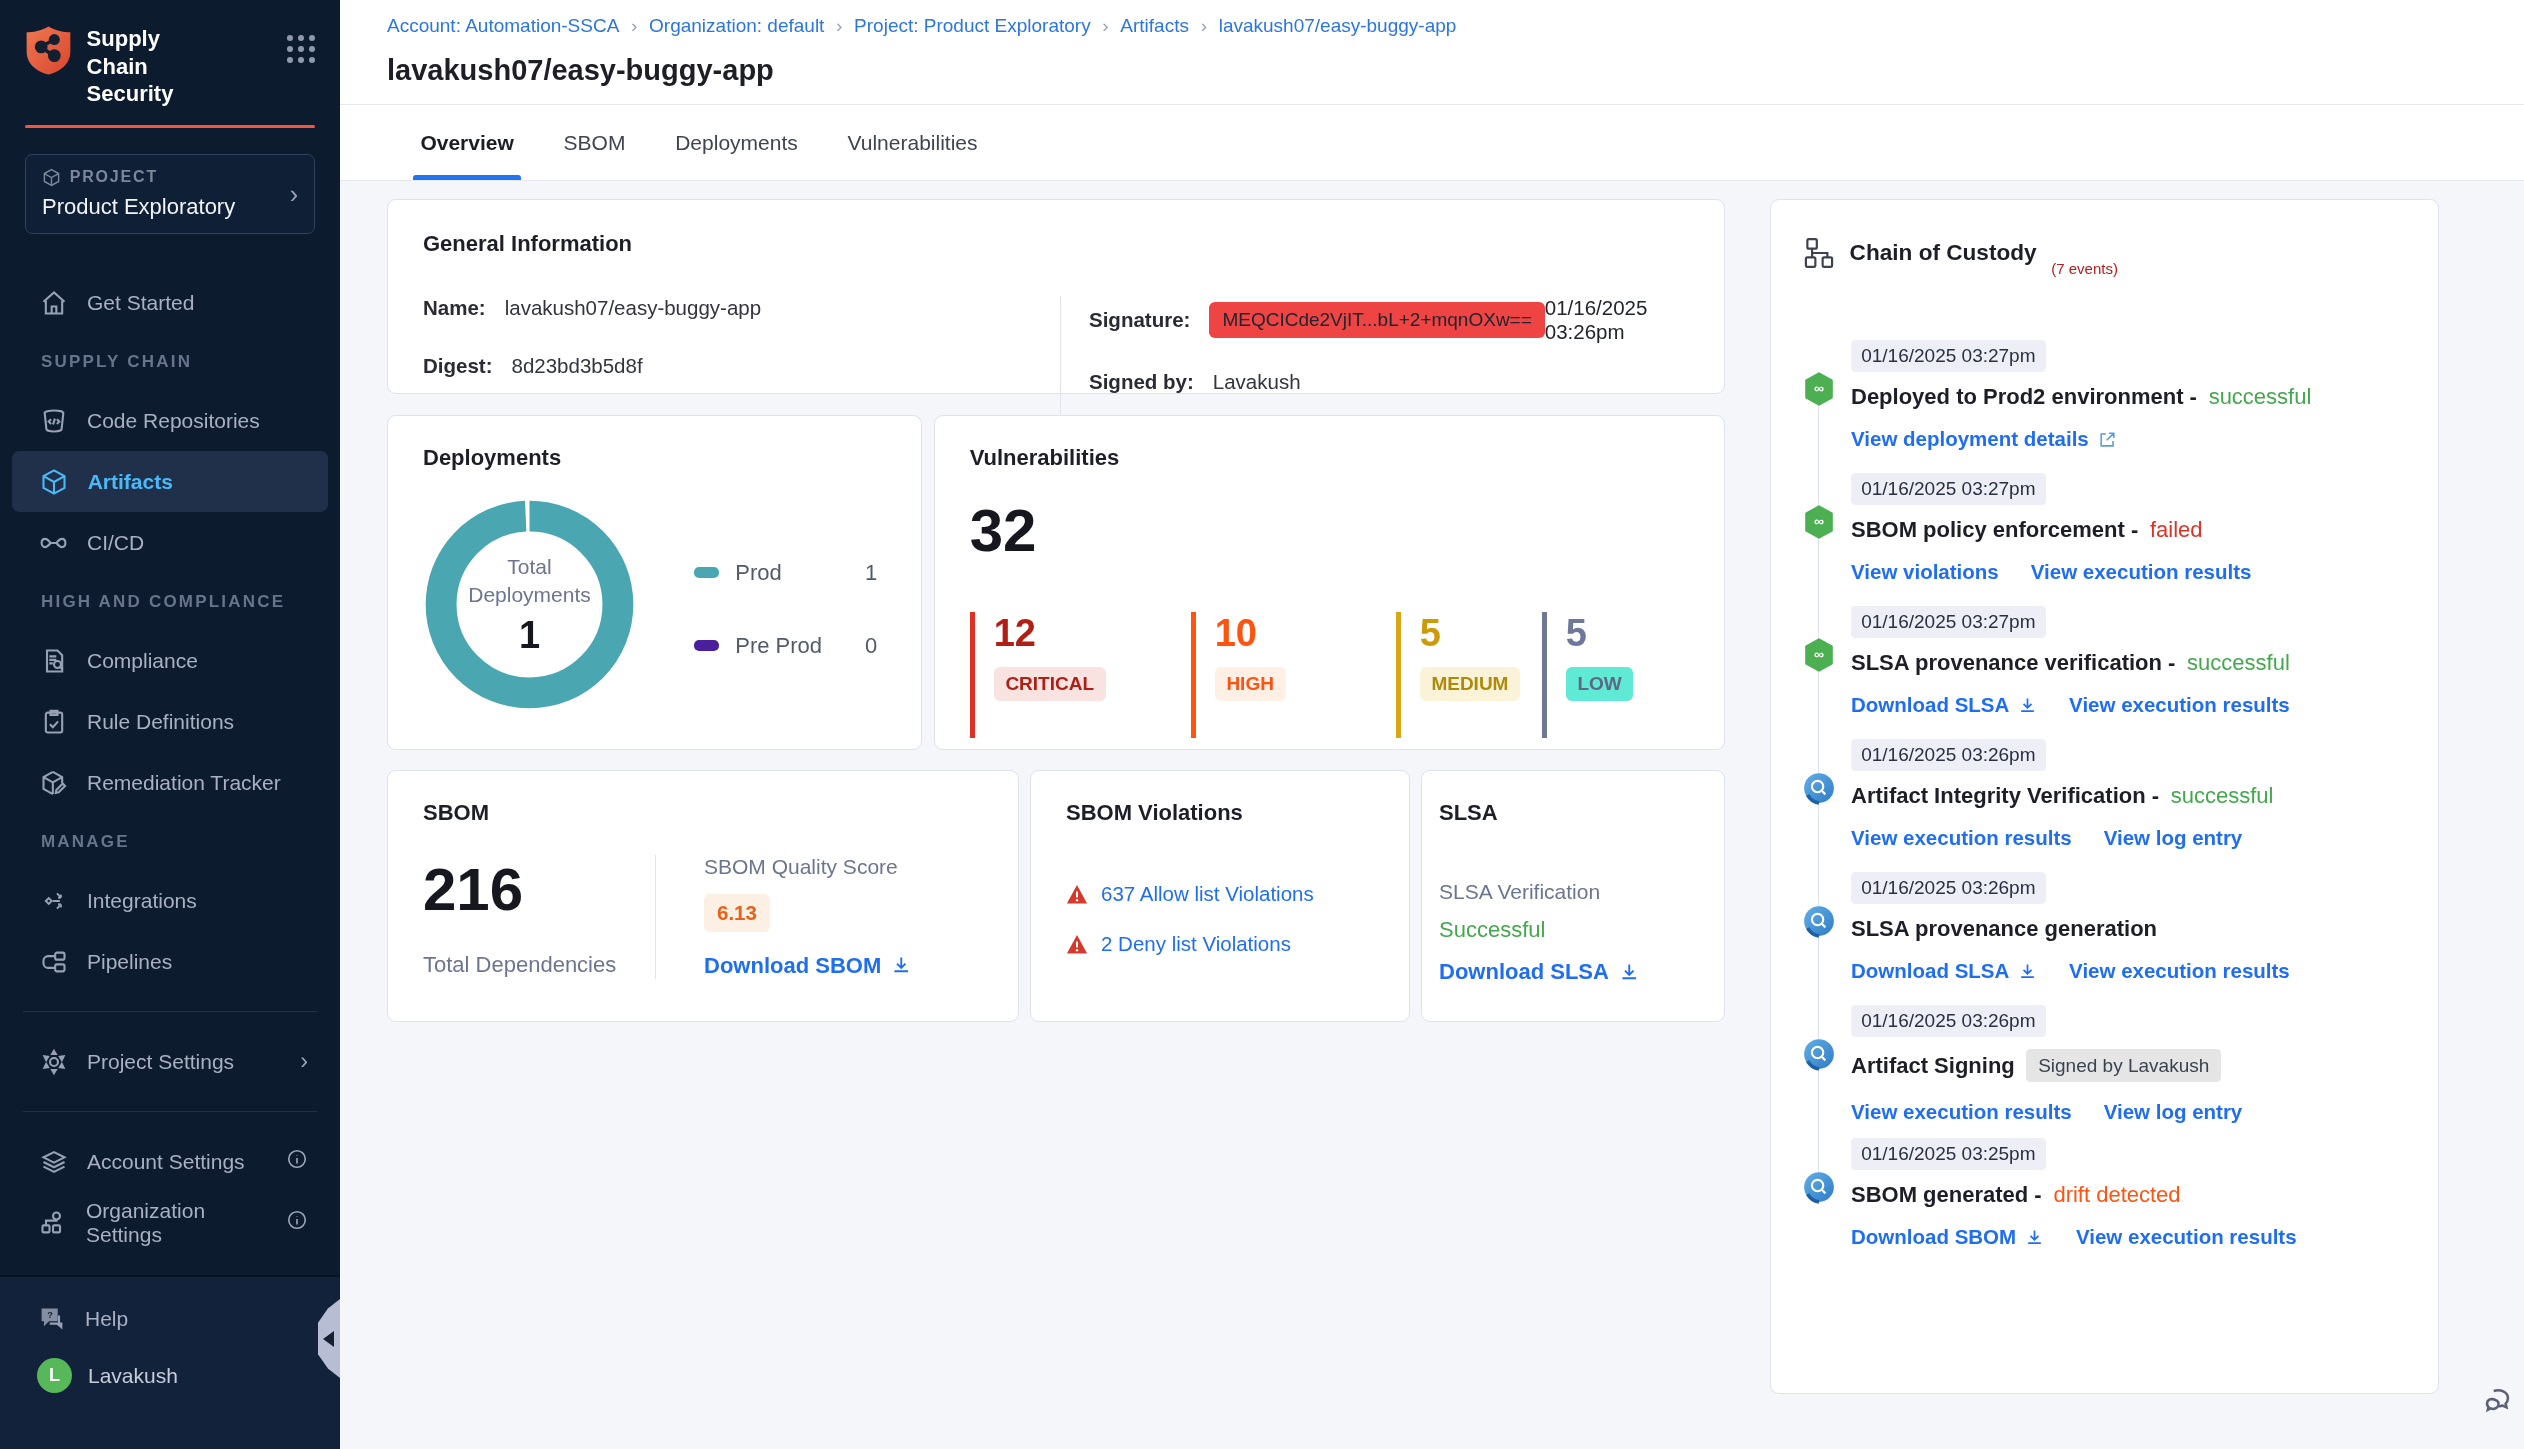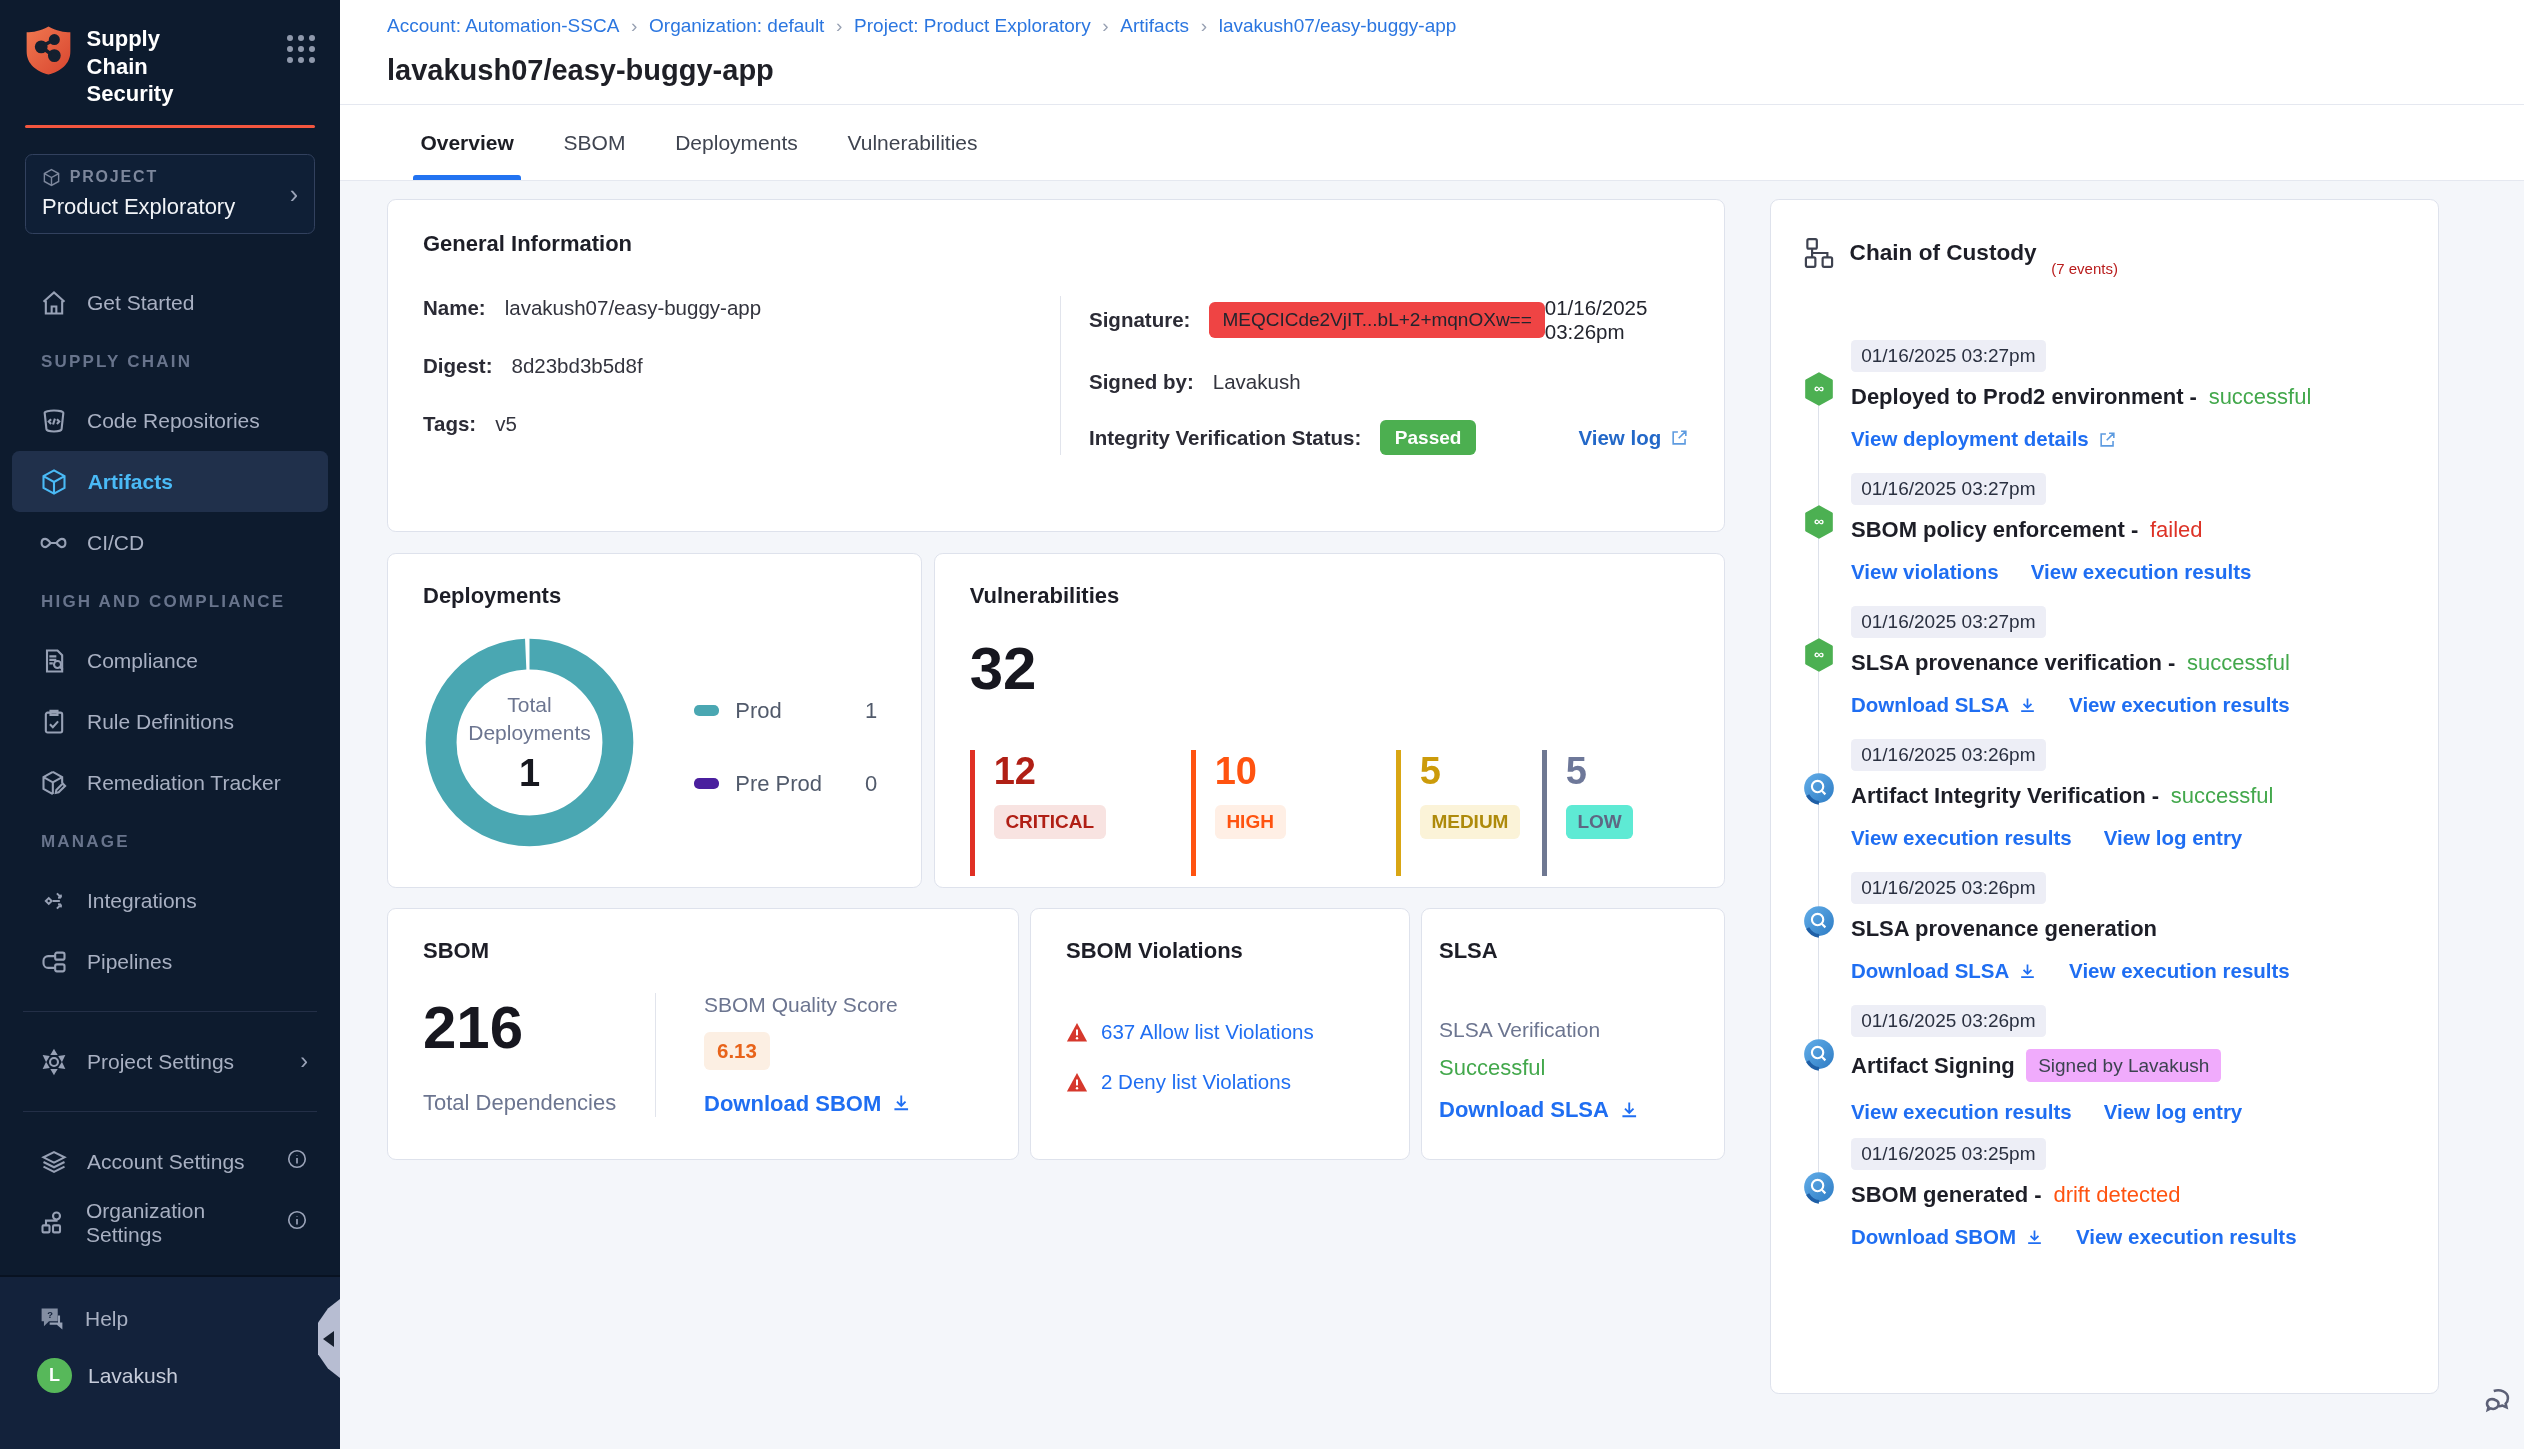--- a/index.html
+++ b/index.html
@@ -48,21 +48,21 @@
   .tab { display:flex; align-items:center; font-size:21px; color:#3F4450; cursor:pointer; position:relative; padding:0 4.4px; }
   .tab.active { color:#1C1D24; font-weight:700; }
   .tab.active::after { content:""; position:absolute; left:-2.9px; right:-2.9px; bottom:0; height:5.1px; background:#2273F1; border-radius:2.9px 2.9px 0 0; }
 
   .content { position:absolute; top:183px; left:0; right:0; bottom:0; }
   .main-col { position:absolute; left:47px; top:16px; width:1338px; display:flex; flex-direction:column; gap:20.5px; }
   .card { background:#FFFFFF; border:1.5px solid #DEE2EC; border-radius:8.8px; }
   .card-title { font-size:22px; font-weight:700; color:#1D1E27; }
 
   
-  .gi-card { height:333px; padding:31px 35px; }
+  .gi-card { height:195px; padding:31px 35px; }
   .gi-cols { display:flex; margin-top:39px; }
   .gi-left { width:637px; display:flex; flex-direction:column; gap:34px; padding-right:29px; }
   .gi-right { flex:1; border-left:1.5px solid #E1E4EC; padding-left:28px; display:flex; flex-direction:column; gap:26px; }
   .gi-row { display:flex; align-items:center; font-size:20.5px; }
   .gi-label { font-weight:700; color:#2B2B35; margin-right:19px; white-space:nowrap; }
   .gi-value { color:#33343E; }
   .sig-pill { background:#ef4444; border-radius:5.8px; padding:7.3px 13px; font-size:19px; color:#23252E; }
   .gi-time { margin-left:auto; color:#23252E; }
   .passed-badge { background:#4CAF50; color:#fff; font-size:19px; font-weight:700; padding:6.6px 14.6px; border-radius:5.8px; }
   .view-log { margin-left:auto; color:#2368C8; font-weight:700; font-size:20.5px; display:flex; align-items:center; gap:8.8px; text-decoration:none; cursor:pointer; }
@@ -123,21 +123,21 @@
   .chain-count { font-size:15px; color:#b91c1c;margin-top:32px; }
   .timeline { position:relative; margin-top:63px; }
   .timeline::before { content:""; position:absolute; left:15.3px; top:58px; height:782px; border-left:1.5px solid #DDE1EA; }
   .event { position:relative; padding-left:48px; height:133px; }
   .event .ev-icon { position:absolute; left:0; top:32px; width:32px; height:34px; z-index:1; }
   .pill-time { display:inline-block; background:#EDEEF6; border-radius:4.4px; padding:5.1px 10.2px; font-size:19px; color:#2A3040; }
   .ev-title { margin-top:11.7px; font-size:22px; font-weight:600; color:#1D1E27; display:flex; align-items:center; gap:11.7px; }
   .st-green { color:#43A84C; font-weight:500; }
   .st-red { color:#DD3226; font-weight:500; }
   .st-orange { color:#FF5310; font-weight:500; }
-  .signed-pill { background:#f0abfc; color:#3C4350; font-size:19px; font-weight:400; padding:5.8px 11.7px; border-radius:4.4px; }
+  .signed-pill { background:#e5e5e5; color:#3C4350; font-size:19px; font-weight:400; padding:5.8px 11.7px; border-radius:4.4px; }
   .ev-links { margin-top:17.5px; display:flex; align-items:center; gap:32px; }
   .ev-links a { color:#1F6EF2; font-size:20.5px; font-weight:600; text-decoration:none; display:flex; align-items:center; gap:8.8px; cursor:pointer; }
 
   .chat-fab { position:absolute; right:10.2px; bottom:29px; color:#5C6076; cursor:pointer; }
 </style>
 </head>
 <body>
 
 <aside class="sidebar">
   <div class="logo-row">

